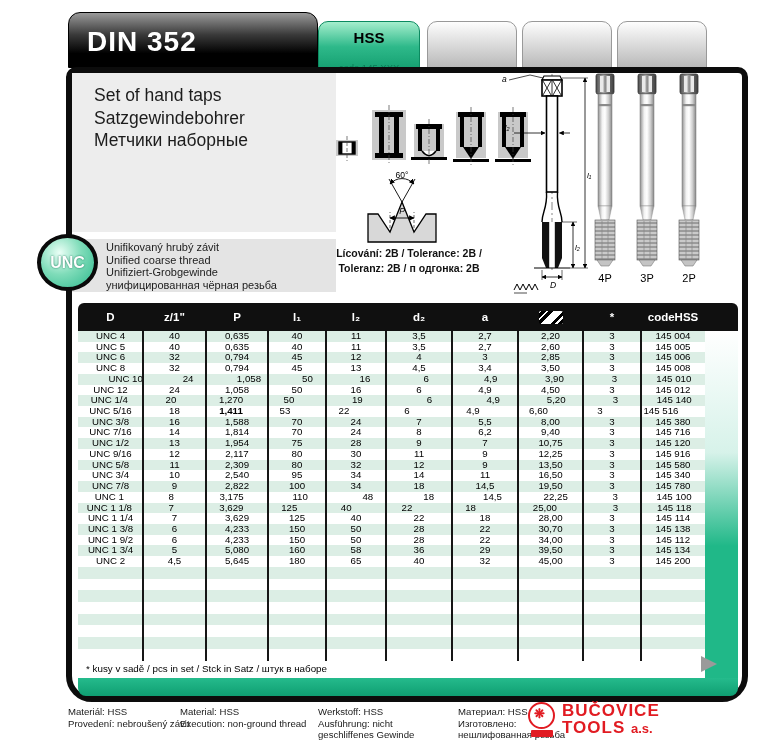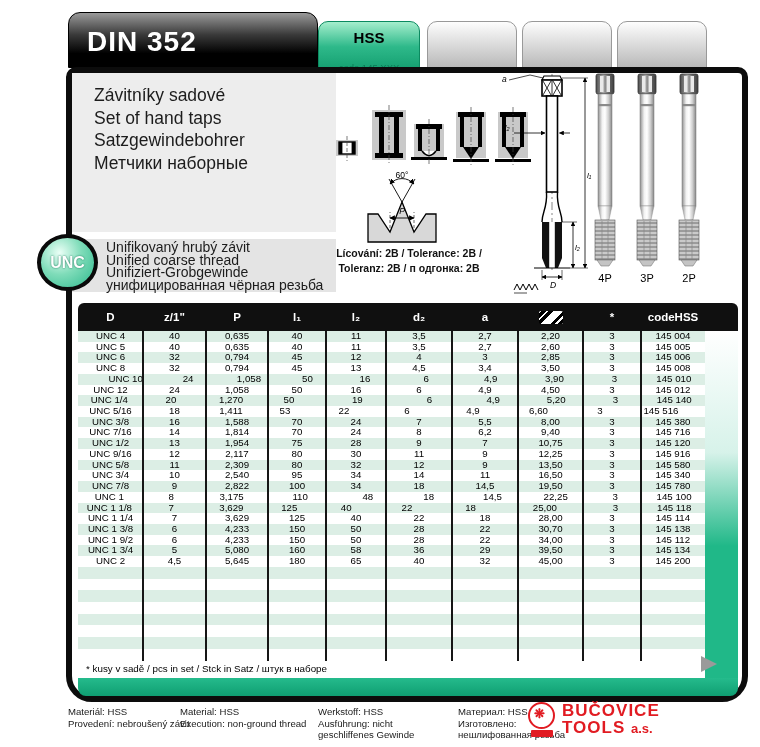--- a/index.html
+++ b/index.html
@@ -21,21 +21,21 @@
     background:linear-gradient(#fdfdfd,#b9b9b9);border-radius:10px 10px 0 0;}
 
   
   .frame{left:66px;top:67px;width:682px;height:635px;box-sizing:border-box;
     border:6px solid #0c0c0c;border-radius:10px 10px 26px 26px;background:#fff;}
 
   .title-panel{left:72px;top:73px;width:264px;height:159px;background:#ededed;}
   .titles{left:94px;top:84px;font-size:17.5px;line-height:22.5px;color:#1c1c1c;}
 
   .unc-box{left:72px;top:239px;width:264px;height:53px;background:#e4e4e4;}
-  .unc-lines{left:106px;top:241px;font-size:14px;line-height:12.6px;color:#1c1c1c;}
+  .unc-lines{left:106px;top:241px;font-size:11px;line-height:12.6px;color:#1c1c1c;}
   .unc-badge{left:37px;top:234px;width:61px;height:57px;border-radius:50%;
     border:4px solid #0a0a0a;box-sizing:border-box;
     background:radial-gradient(circle at 35% 30%,#eafff6,#7fdcb9 45%,#2cb98d);
     color:#fff;font-weight:700;font-size:16px;text-align:center;line-height:50px;
     text-shadow:0 0 2px #0a6b4d;}
 
   .tolerance{left:336px;top:246px;width:146px;text-align:center;font-size:10.5px;
     font-weight:600;line-height:15px;color:#111;}
 
   .tap-label-row{font-size:11px;color:#111;}
@@ -94,21 +94,20 @@
     <div class="t2">code 145 XXX</div>
   </div>
   <div class="abs tab" style="left:427px;"></div>
   <div class="abs tab" style="left:522px;"></div>
   <div class="abs tab" style="left:617px;"></div>
 
   <div class="abs frame"></div>
 
   <div class="abs title-panel"></div>
   <div class="abs titles">
-    <div>Závitníky sadové</div>
     <div>Set of hand taps</div>
     <div>Satzgewindebohrer</div>
     <div>Метчики наборные</div>
   </div>
 
   <div class="abs unc-box"></div>
   <div class="abs unc-lines">
     <div>Unifikovaný hrubý závit</div>
     <div>Unified coarse thread</div>
     <div>Unifiziert-Grobgewinde</div>
@@ -372,21 +371,21 @@
           <div class="td" style="width: 84px;">19</div>
           <div class="td" style="width: 66px;">6</div>
           <div class="td" style="width: 66px;">4,9</div>
           <div class="td" style="width: 65px;">5,20</div>
           <div class="td" style="width: 58px;">3</div>
           <div class="td" style="width: 64px;">145 140</div>
         </div>
         <div class="tr w">
           <div class="td" style="width: 65px;">UNC 5/16</div>
           <div class="td" style="width: 63px;">18</div>
-          <div class="td" style="width: 50px;">1,411</div>
+          <div class="td" style="width: 50px; font-weight: bold;">1,411</div>
           <div class="td" style="width: 58px;">53</div>
           <div class="td" style="width: 60px;">22</div>
           <div class="td" style="width: 66px;">6</div>
           <div class="td" style="width: 66px;">4,9</div>
           <div class="td" style="width: 65px;">6,60</div>
           <div class="td" style="width: 58px;">3</div>
           <div class="td" style="width: 64px;">145 516</div>
         </div>
         <div class="tr g">
           <div class="td" style="width: 65px;">UNC 3/8</div>

